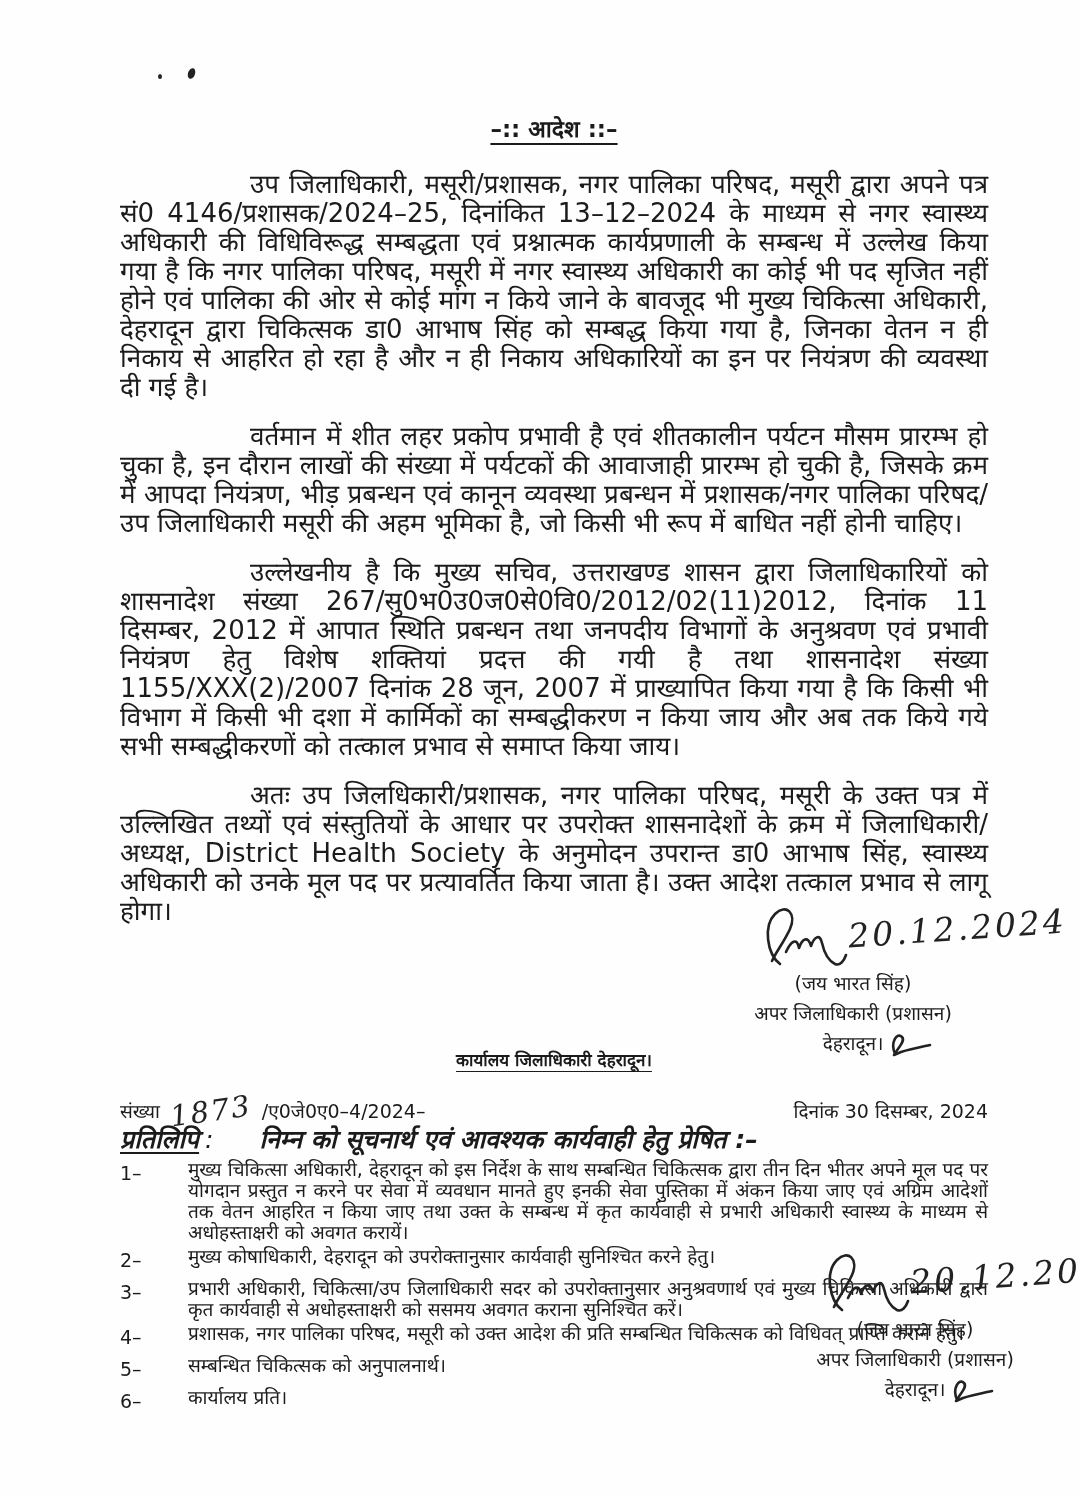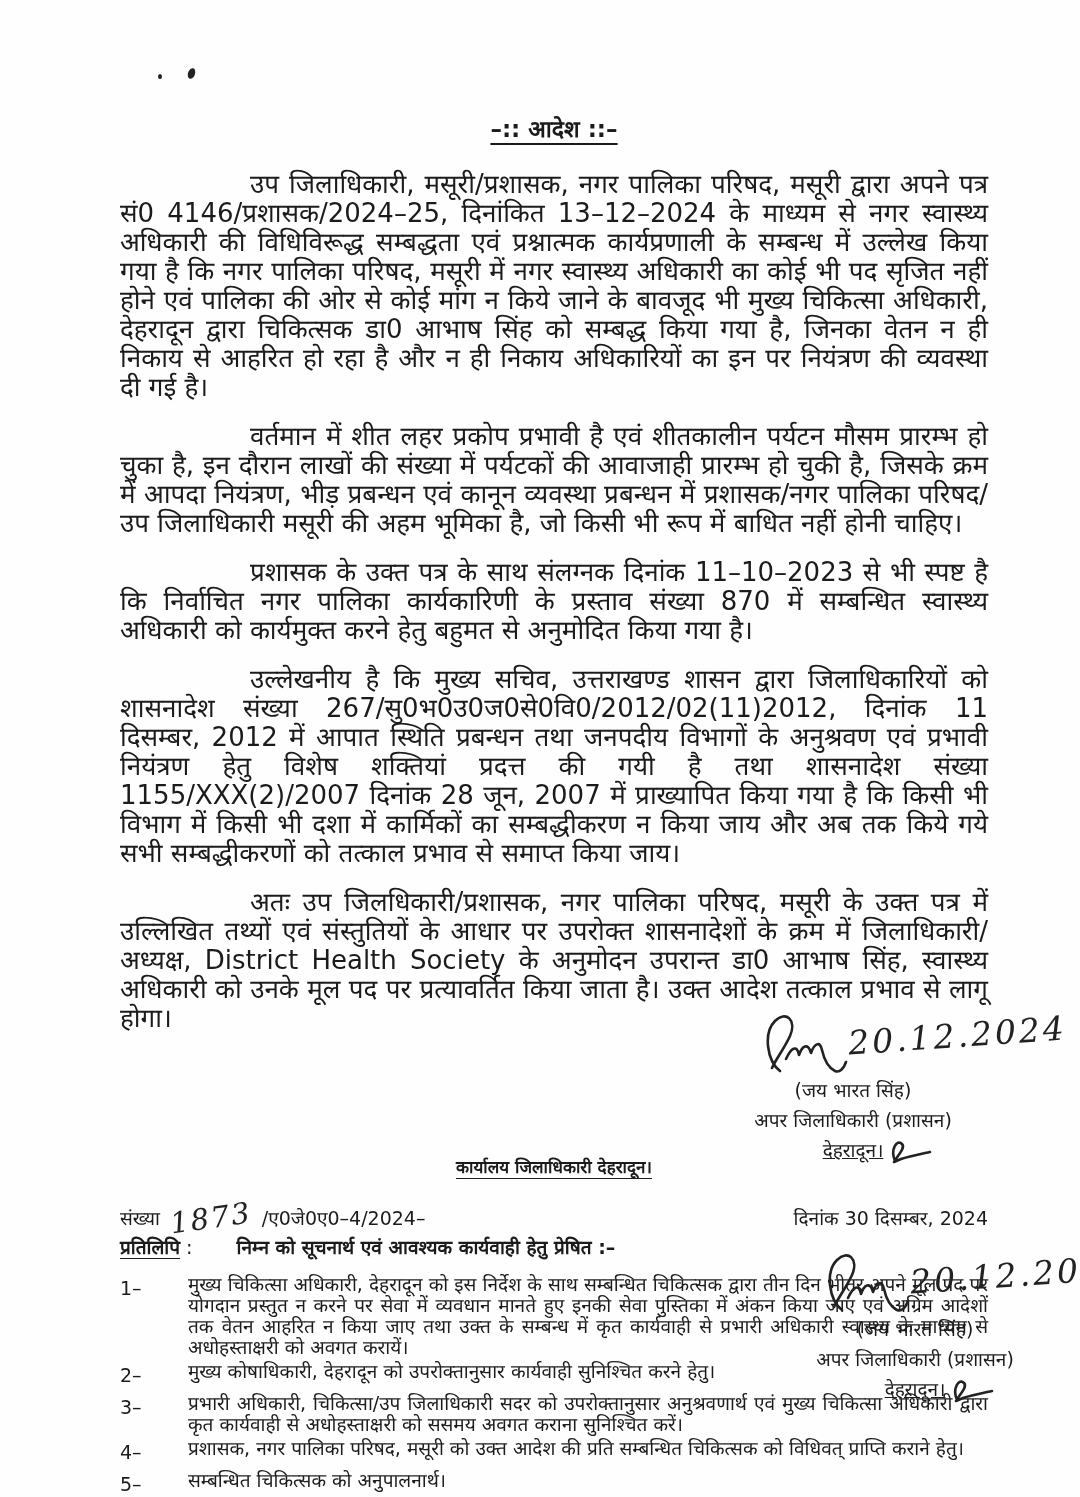--- a/index.html
+++ b/index.html
@@ -33,34 +33,34 @@
   .scrawl{position:absolute;left:40px;top:-8px;}
   .hand{
     font-style:italic;color:#222;white-space:nowrap;
     font-family:"DejaVu Serif","Liberation Serif",serif;
   }
   .sig-date{
     position:absolute;left:130px;top:2px;font-size:33px;letter-spacing:3px;
     transform:rotate(-4deg);
   }
   .sig-name,.sig-role,.sig-place{white-space:nowrap;}
-  .sig-place-row{position:relative;text-decoration:underline;}
+  .sig-place-row{position:relative;}
   .flourish{position:absolute;margin-left:4px;top:2px;}
   
   .office{
     text-align:center;font-size:17px;font-weight:bold;margin:6px 0 20px 0;
     text-decoration:underline;text-underline-offset:5px;
   }
   .ref-row{display:flex;justify-content:space-between;align-items:baseline;font-size:19px;margin-bottom:0px;}
   .ref-left{white-space:nowrap;}
   .ref-num{
     display:inline-block;font-size:29px;letter-spacing:2px;transform:rotate(-8deg);
     position:relative;top:3px;margin:0 4px;
   }
-  .copy-row{font-size:19px;line-height:30px;margin-bottom:12px;}
+  .copy-row{font-size:25px;line-height:30px;margin-bottom:4px;font-style:italic;}
   .copy-label{text-decoration:underline;text-underline-offset:4px;font-weight:bold;}
   .copy-sep{margin:0 4px 0 6px;}
   .copy-text{margin-left:34px;font-weight:bold;}
   .list{font-size:19px;}
   .list-item{display:flex;margin-bottom:3px;}
   .list-num{flex:0 0 68px;line-height:29px;}
   .list-text{flex:1;text-align:justify;line-height:21px;}
   svg path{fill:none;stroke:#222;stroke-width:2.6;stroke-linecap:round;stroke-linejoin:round;}
 </style>
 </head>
@@ -68,21 +68,20 @@
 
 <div class="page">
 
   <span class="ink-dot dot1"></span>
   <span class="ink-dot dot2"></span>
 
   <h1 class="title">–:: आदेश ::–</h1>
 
   <p class="para">उप जिलाधिकारी, मसूरी/प्रशासक, नगर पालिका परिषद, मसूरी द्वारा अपने पत्र सं0 4146/प्रशासक/2024–25, दिनांकित 13–12–2024 के माध्यम से नगर स्वास्थ्य अधिकारी की विधिविरूद्ध सम्बद्धता एवं प्रश्नात्मक कार्यप्रणाली के सम्बन्ध में उल्लेख किया गया है कि नगर पालिका परिषद, मसूरी में नगर स्वास्थ्य अधिकारी का कोई भी पद सृजित नहीं होने एवं पालिका की ओर से कोई मांग न किये जाने के बावजूद भी मुख्य चिकित्सा अधिकारी, देहरादून द्वारा चिकित्सक डा0 आभाष सिंह को सम्बद्ध किया गया है, जिनका वेतन न ही निकाय से आहरित हो रहा है और न ही निकाय अधिकारियों का इन पर नियंत्रण की व्यवस्था दी गई है।</p>
   <p class="para">वर्तमान में शीत लहर प्रकोप प्रभावी है एवं शीतकालीन पर्यटन मौसम प्रारम्भ हो चुका है, इन दौरान लाखों की संख्या में पर्यटकों की आवाजाही प्रारम्भ हो चुकी है, जिसके क्रम में आपदा नियंत्रण, भीड़ प्रबन्धन एवं कानून व्यवस्था प्रबन्धन में प्रशासक/नगर पालिका परिषद/उप जिलाधिकारी मसूरी की अहम भूमिका है, जो किसी भी रूप में बाधित नहीं होनी चाहिए।</p>
-  <p class="para">प्रशासक के उक्त पत्र के साथ संलग्नक दिनांक 11–10–2023 से भी स्पष्ट है कि निर्वाचित नगर पालिका कार्यकारिणी के प्रस्ताव संख्या 870 में सम्बन्धित स्वास्थ्य अधिकारी को कार्यमुक्त करने हेतु बहुमत से अनुमोदित किया गया है।</p>
   <p class="para">उल्लेखनीय है कि मुख्य सचिव, उत्तराखण्ड शासन द्वारा जिलाधिकारियों को शासनादेश संख्या 267/सु0भ0उ0ज0से0वि0/2012/02(11)2012, दिनांक 11 दिसम्बर, 2012 में आपात स्थिति प्रबन्धन तथा जनपदीय विभागों के अनुश्रवण एवं प्रभावी नियंत्रण हेतु विशेष शक्तियां प्रदत्त की गयी है तथा शासनादेश संख्या 1155/XXX(2)/2007 दिनांक 28 जून, 2007 में प्राख्यापित किया गया है कि किसी भी विभाग में किसी भी दशा में कार्मिकों का सम्बद्धीकरण न किया जाय और अब तक किये गये सभी सम्बद्धीकरणों को तत्काल प्रभाव से समाप्त किया जाय।</p>
   <p class="para">अतः उप जिलधिकारी/प्रशासक, नगर पालिका परिषद, मसूरी के उक्त पत्र में उल्लिखित तथ्यों एवं संस्तुतियों के आधार पर उपरोक्त शासनादेशों के क्रम में जिलाधिकारी/अध्यक्ष, District Health Society के अनुमोदन उपरान्त डा0 आभाष सिंह, स्वास्थ्य अधिकारी को उनके मूल पद पर प्रत्यावर्तित किया जाता है। उक्त आदेश तत्काल प्रभाव से लागू होगा।</p>
 
   <div class="sig-block sig-top">
     <div class="scrawl-wrap">
       <svg class="scrawl" width="92" height="66" viewBox="0 0 92 66">
         <path d="M22 60 C9 50 5 22 17 10 C28 -1 39 9 32 25 C26 38 18 48 14 57"></path>
         <path d="M28 48 C33 37 39 33 41 44 C44 35 50 31 53 42 C56 33 62 29 64 39 C66 48 69 56 77 60 C82 62 86 57 88 51"></path>
       </svg>
       <span class="hand sig-date">20.12.2024</span>

